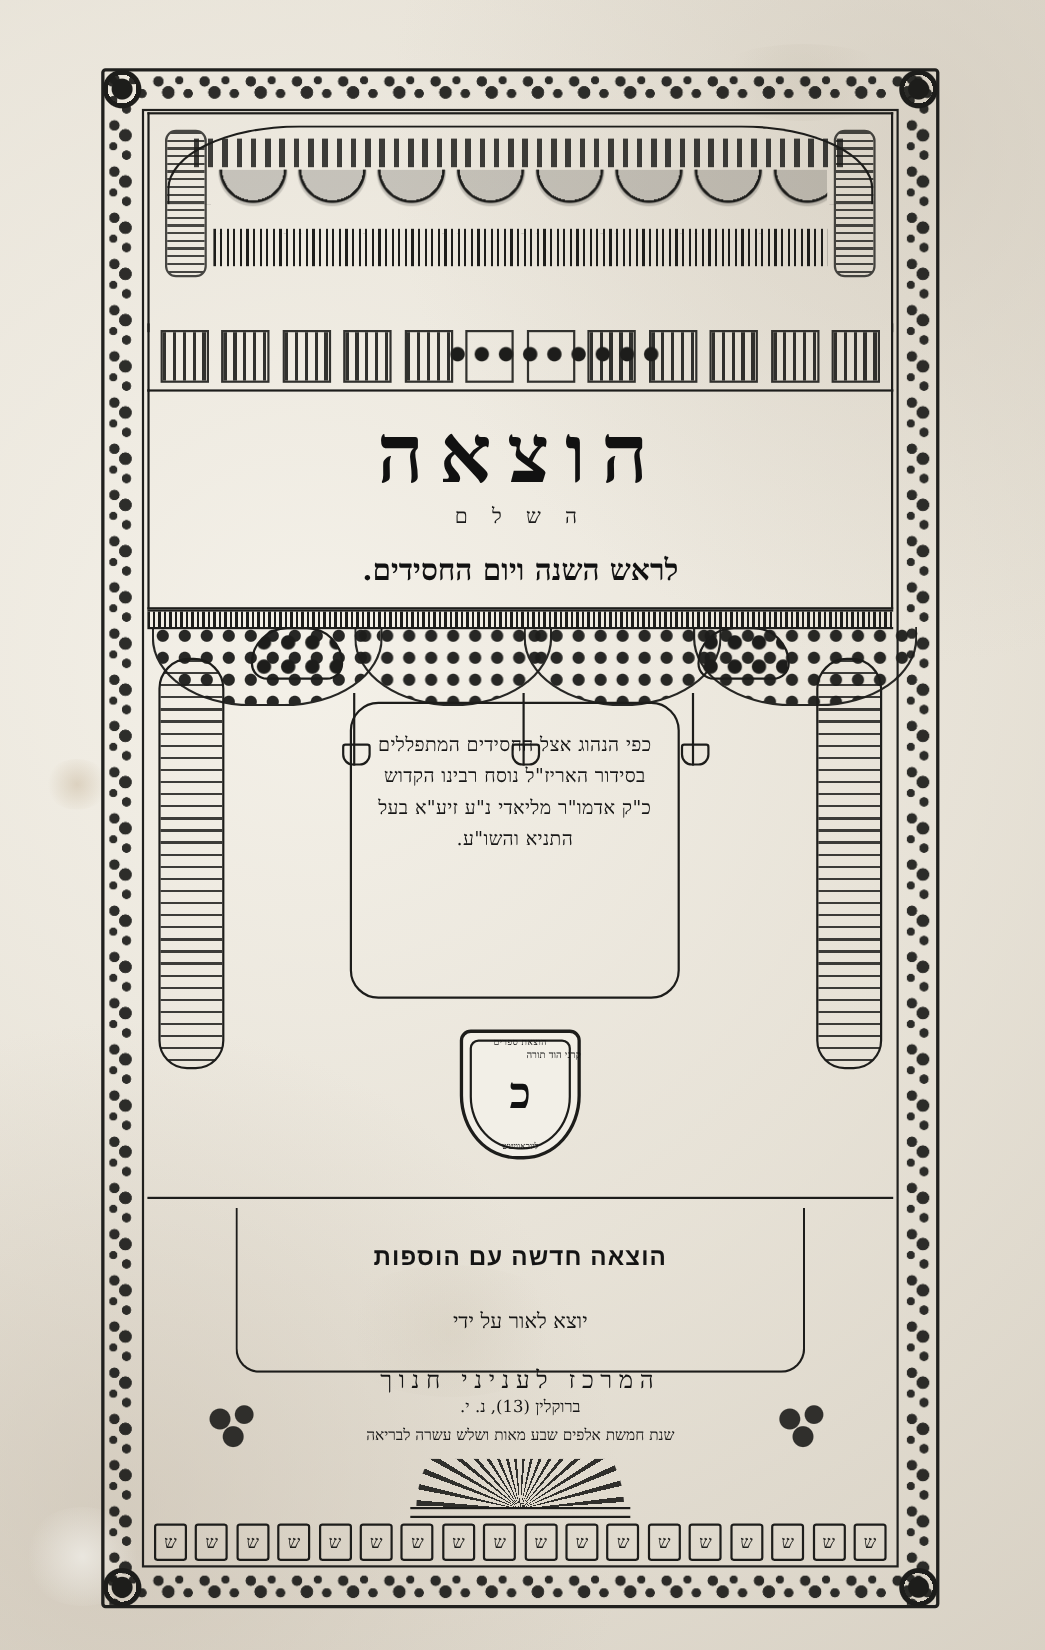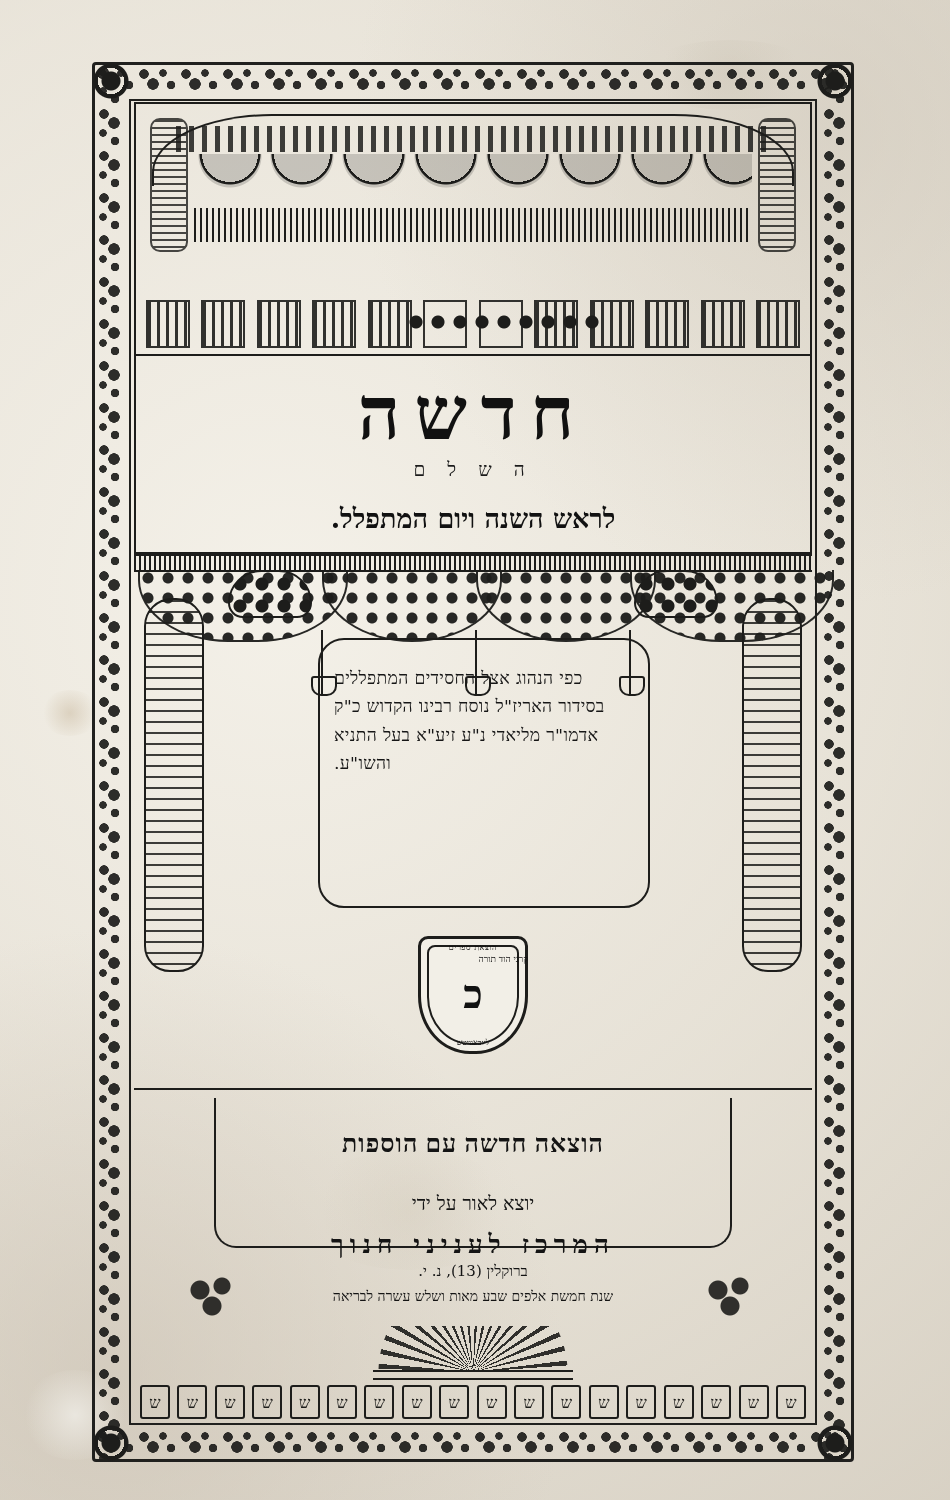--- a/index.html
+++ b/index.html
@@ -296,28 +296,28 @@
     background-size: 22px 22px;
   }
   .drape-knot.left { left: 100px; }
   .drape-knot.right { right: 100px; }
 
   
   .text-panel {
     position: absolute;
     left: 190px;
     top: 540px;
-    width: 332px;
+    width: 300px;
     height: 270px;
     border: 2px solid #1d1d1b;
     border-radius: 26px 26px 26px 26px;
     box-sizing: border-box;
     padding: 24px 14px 0;
     direction: rtl;
-    text-align: left;
+    text-align: center;
   }
   .text-panel p {
     margin: 0;
     font-family: "DejaVu Serif", serif;
     font-size: 17.5px;
     line-height: 1.62;
     color: #161616;
     letter-spacing: .3px;
   }
   .text-panel .para2 { margin-top: 10px; }
@@ -399,36 +399,36 @@
     box-sizing: border-box;
   }
   .imprint {
     position: absolute;
     left: 0; right: 0; top: 1032px;
     text-align: center;
     direction: rtl;
     color: #141414;
   }
   .imprint .edition {
-    font-family: Liberation Serif, serif;
+    font-family: Liberation Sans, sans-serif;
     font-weight: 700;
-    font-size: 25px;
+    font-size: 22px;
     letter-spacing: 1px;
   }
   .imprint .published-by {
     font-family: "DejaVu Serif", serif;
     font-size: 19px;
     margin-top: 34px;
   }
   .imprint .publisher {
     font-family: "DejaVu Serif", serif;
-    font-weight: 700;
-    font-size: 26px;
+    font-weight: 400;
+    font-size: 22px;
     letter-spacing: 6px;
-    margin-top: 14px;
+    margin-top: 29px;
   }
   .imprint .address-1 {
     font-family: "DejaVu Serif", serif;
     font-size: 15px;
     margin-top: 6px;
   }
   .imprint .address-2 {
     font-family: "DejaVu Serif", serif;
     font-size: 15px;
     margin-top: 2px;
@@ -554,23 +554,23 @@
         <div class="lamp"></div>
         <div class="lamp"></div>
         <div class="lamp"></div>
         <div class="lamp"></div>
         <div class="lamp"></div>
       </div>
       <div class="lamp-center-garland"></div>
     </div>
 
     <div class="title-block">
-      <div class="title-main">חדשה</div>
+      <div class="title-main">הוצאה</div>
       <div class="title-sub">ה ש ל ם</div>
-      <div class="title-line2">לראש השנה ויום המתפלל.</div>
+      <div class="title-line2">לראש השנה ויום החסידים.</div>
     </div>
     <div class="hatch-rule"></div>
 
     <div class="swag">
       <div class="swag-curve swag-1"></div>
       <div class="swag-curve swag-2"></div>
       <div class="swag-curve swag-3"></div>
       <div class="swag-curve swag-4"></div>
       <div class="tassel t1"></div>
       <div class="tassel t2"></div>

